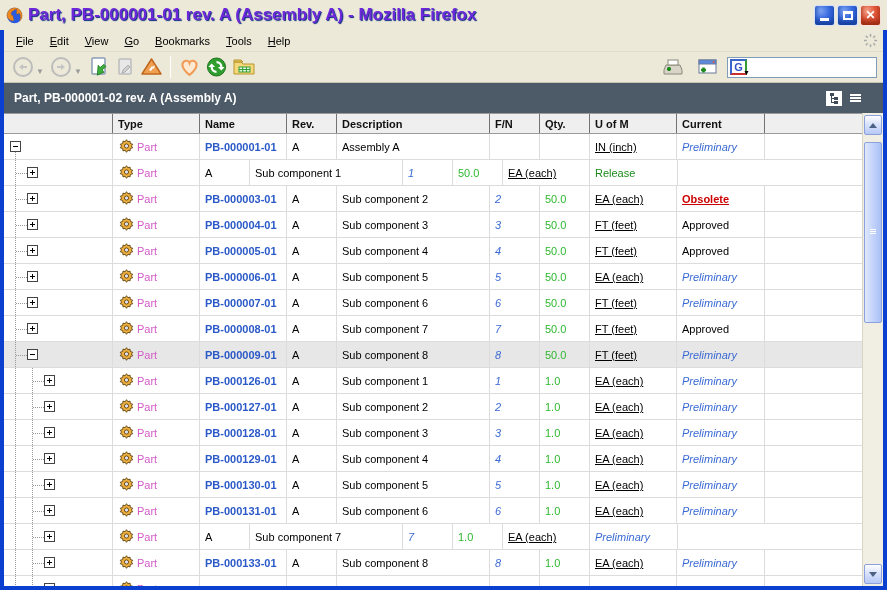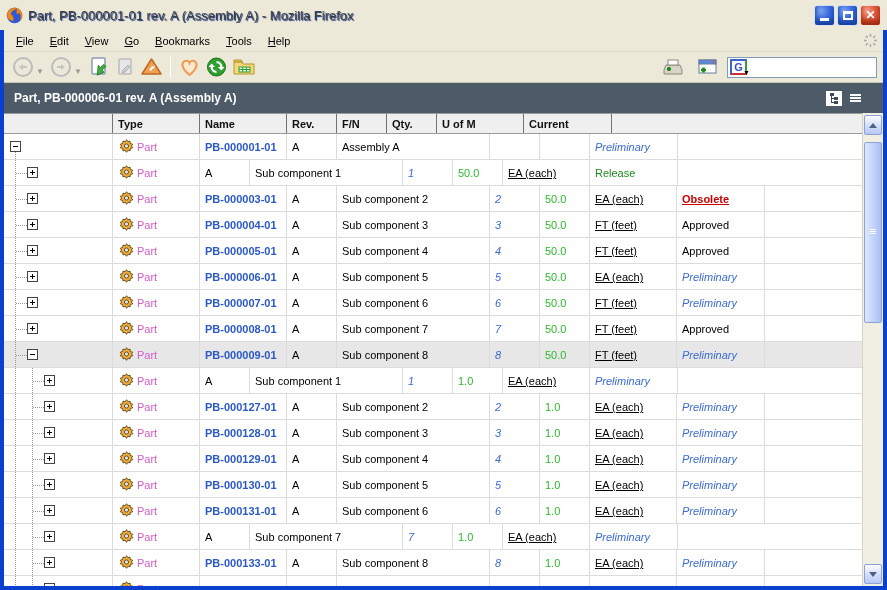--- a/index.html
+++ b/index.html
@@ -6,21 +6,21 @@
   html,body { width:887px; height:590px; overflow:hidden; font-family:"Liberation Sans", sans-serif; }
   .window { position:relative; width:887px; height:590px; background:#ece9d8; }
 
   
   .titlebar {
     height:30px; display:flex; align-items:center; padding:0 6px;
     border-radius:7px 7px 0 0;
     background:linear-gradient(180deg,#7ba4ea 0%,#1b5cd8 6%,#2f6fe3 16%,#1c58d0 45%,#154c6 70%,#1246b0 90%,#0d3a9a 100%);
   }
   .fx-icon { width:17px; height:17px; margin-right:5px; flex:0 0 auto; }
-  .title-text { color:#404040; font-weight:normal; font-size:13px; text-shadow:1px 1px 1px #0a2a80; flex:1; white-space:nowrap; overflow:hidden; }
+  .title-text { color:#6d28d9; font-weight:bold; font-size:17px; text-shadow:1px 1px 1px #0a2a80; flex:1; white-space:nowrap; overflow:hidden; }
   .winbtns { display:flex; gap:2px; }
   .winbtn {
     width:21px; height:21px; border-radius:3px; border:1px solid #ffffffcc;
     display:flex; align-items:center; justify-content:center;
     color:#fff; font-size:12px; font-weight:bold;
     background:radial-gradient(circle at 30% 25%,#7ba2ef 0%,#3a6ae0 45%,#1d4fc0 100%);
     box-shadow:inset 0 -4px 5px #16409c;
   }
   .winbtn.close { background:radial-gradient(circle at 30% 25%,#f2a088 0%,#e0573a 45%,#c43b1f 100%); box-shadow:inset 0 -4px 5px #9c2a12; }
   .winbtn .min-g { display:block; width:9px; height:3px; background:#fff; margin-top:9px; }
@@ -228,21 +228,21 @@
         </span>
         <span class="searchbox">
           <input type="text" value="" style="">
           <span class="g-logo">G</span>
           <span class="g-caret">▼</span>
         </span>
       </span>
     </div>
 
     <div class="page-header">
-      <span class="ph-title">Part, PB-000006-01 rev. A (Assembly A)</span>
+      <span class="ph-title">Part, PB-000001-02 rev. A (Assembly A)</span>
       <span class="view-toggles">
         <span class="vt tree">
           <svg width="11" height="11" viewBox="0 0 11 11">
               <g fill="#3e4a58">
                 <rect x="1" y="0" width="4" height="3"></rect>
                 <rect x="5" y="4" width="4" height="3"></rect>
                 <rect x="5" y="8" width="4" height="3"></rect>
                 <rect x="2" y="2" width="1" height="8"></rect>
                 <rect x="2" y="5" width="4" height="1"></rect>
                 <rect x="2" y="9" width="4" height="1"></rect>
@@ -259,20 +259,21 @@
       </span>
     </div>
 
     <div class="tablewrap">
       <div class="grid">
         <div class="hrow">
             <div class="hcell c0"></div>
             <div class="hcell c1">Type</div>
             <div class="hcell c2">Name</div>
             <div class="hcell c3">Rev.</div>
+            <div class="hcell c4">Description</div>
             <div class="hcell c5">F/N</div>
             <div class="hcell c6">Qty.</div>
             <div class="hcell c7">U of M</div>
             <div class="hcell c8">Current</div>
             <div class="hcell filler"></div>
           </div>
         <div>
             <div class="row">
               <div class="cell tree c0">
                 <span class="rail half" style="left:11px"></span>
@@ -287,20 +288,21 @@
                     <circle cx="10" cy="10" r="3" fill="#dfe3f2" stroke="#5f4210" stroke-width="1.3"></circle>
                   </svg>
                 </span>
                 <span class="part-label">Part</span>
               </div>
               <div class="cell c2"><span class="name-link">PB-000001-01</span></div>
               <div class="cell c3">A</div>
               <div class="cell c4">Assembly A</div>
               <div class="cell c5"><span class="fn-val"></span></div>
               <div class="cell c6"><span class="qty-val"></span></div>
+              <div class="cell c7"><span class="uom-link">IN (inch)</span></div>
               <div class="cell c8"><span class="st-preliminary">Preliminary</span></div>
               <div class="cell filler"></div>
             </div>
             <div class="row">
               <div class="cell tree c0">
                 <span class="rail" style="left:11px"></span>
                 <span class="hcon" style="left:12px;width:11px"></span>
                 <span class="tgl" style="left:23px">
                   <span class="h"></span>
                   <span class="v"></span>
@@ -523,20 +525,21 @@
               </div>
               <div class="cell type-cell c1">
                 <span style="display:flex">
                   <svg width="15" height="14" viewBox="0 0 20 20">
                     <path d="M10 1 L12 4 L15 3 L15.5 6.5 L19 7.5 L17 10 L19 12.5 L15.5 13.5 L15 17 L12 16 L10 19 L8 16 L5 17 L4.5 13.5 L1 12.5 L3 10 L1 7.5 L4.5 6.5 L5 3 L8 4 Z" fill="#f0b13e" stroke="#5f4210" stroke-width="1.3"></path>
                     <circle cx="10" cy="10" r="3" fill="#dfe3f2" stroke="#5f4210" stroke-width="1.3"></circle>
                   </svg>
                 </span>
                 <span class="part-label">Part</span>
               </div>
+              <div class="cell c2"><span class="name-link">PB-000126-01</span></div>
               <div class="cell c3">A</div>
               <div class="cell c4">Sub component 1</div>
               <div class="cell c5"><span class="fn-val">1</span></div>
               <div class="cell c6"><span class="qty-val">1.0</span></div>
               <div class="cell c7"><span class="uom-link">EA (each)</span></div>
               <div class="cell c8"><span class="st-preliminary">Preliminary</span></div>
               <div class="cell filler"></div>
             </div>
             <div class="row">
               <div class="cell tree c0">

